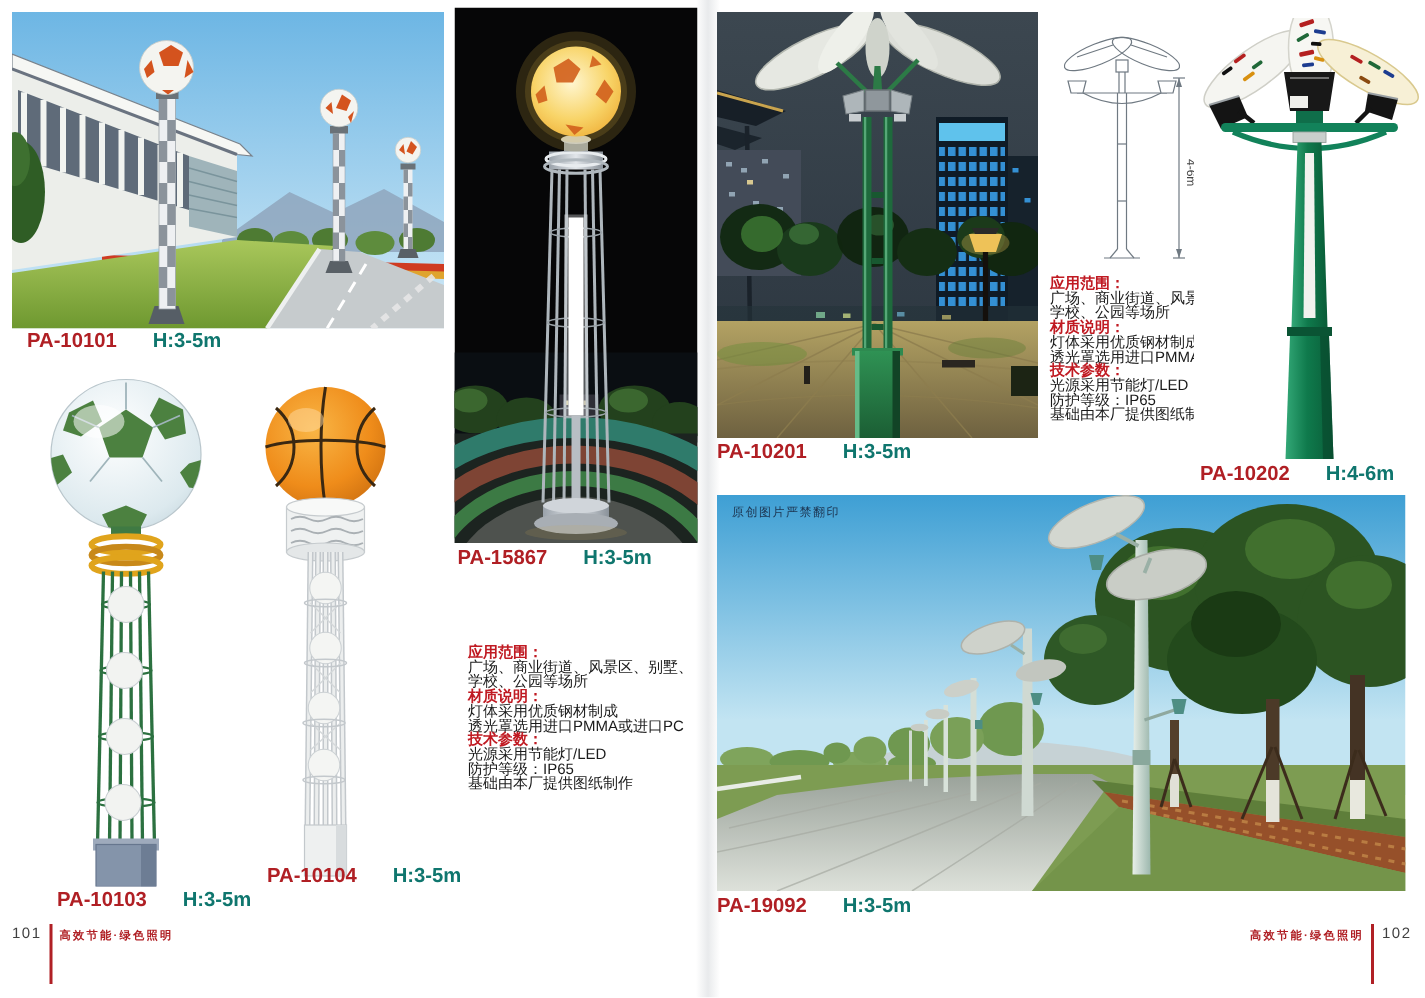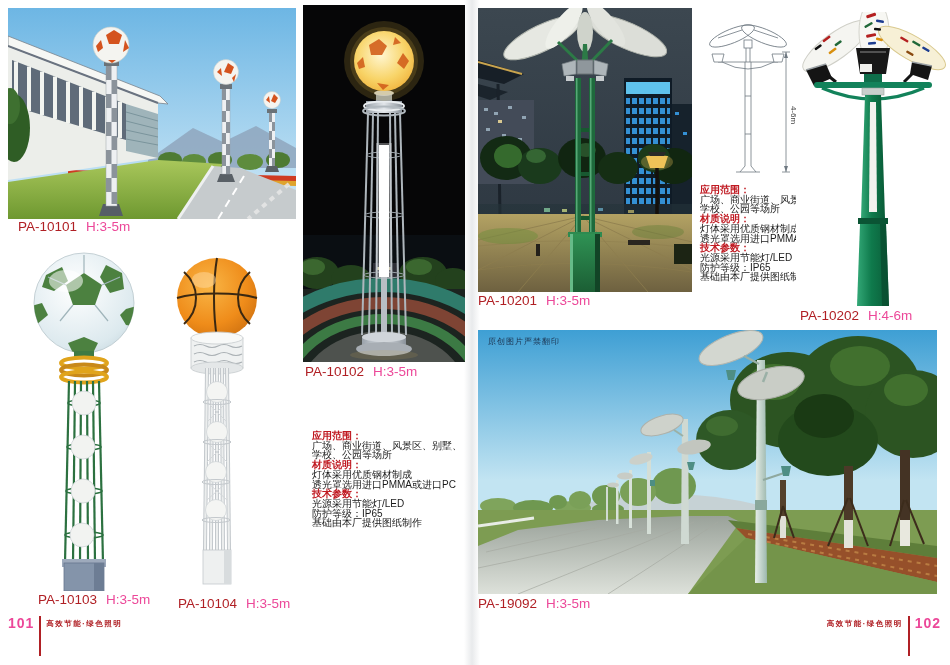--- a/index.html
+++ b/index.html
@@ -1,26 +1,26 @@
 <!DOCTYPE html>
 <html><head>
 <meta charset="utf-8">
 <style>
   html,body{margin:0;padding:0}
   body{width:950px;height:665px;background:#ffffff;position:relative;overflow:hidden;
        font-family:"Liberation Sans",sans-serif;}
   .abs{position:absolute}
   .photo svg{display:block}
-  .label{display:flex;gap:9px;font-size:13.5px;font-weight:normal;white-space:nowrap;align-items:center}
+  .label{display:flex;gap:24px;font-size:13.5px;font-weight:bold;white-space:nowrap;align-items:center}
   .label .code{color:#b01f24}
-  .label .h{color:#ec4899}
+  .label .h{color:#0f766e}
   .spec{font-size:10px;line-height:9.7px;color:#1a1a1a}
   .spec .hd{color:#c01a22;font-weight:bold}
   .footer{display:flex;align-items:flex-start;gap:5px}
-  .pagenum{font-size:14px;font-weight:bold;color:#ec4899;letter-spacing:1px;line-height:14px}
+  .pagenum{font-size:10px;font-weight:normal;color:#404040;letter-spacing:1px;line-height:14px}
   .vline{width:2px;height:40px;background:#b02025}
   .slogan{font-size:7.5px;font-weight:bold;color:#b02025;letter-spacing:1.5px;margin-top:3px;white-space:nowrap}
   .watermark{font-size:8px;font-weight:normal;color:#1c3450;letter-spacing:1px}
   .gutter{left:464px;top:0;width:16px;height:665px;
           background:linear-gradient(90deg,rgba(255,255,255,0),rgba(190,195,200,.35) 50%,rgba(255,255,255,0))}
 </style>
 </head>
 <body>
 
 <div class="abs gutter"></div>
@@ -205,21 +205,21 @@
         <polygon points="92,32 98,38 90,40"></polygon>
   </g>
   <rect x="59" y="332" width="44" height="12" fill="url(#silver)"></rect>
   <ellipse cx="81" cy="344" rx="28" ry="7" fill="#a8aeb4"></ellipse>
       <ellipse cx="81" cy="332" rx="22" ry="5" fill="#d0d5da"></ellipse>
   <ellipse cx="81" cy="350" rx="34" ry="5" fill="#caa94e" opacity=".15"></ellipse>
 </svg>
 </div>
 
 <div class="abs label" style="left:305px;top:364px">
-  <span class="code">PA-10102</span>
+  <span class="code">PA-15867</span>
   <span class="h">H:3-5m</span>
 </div>
 
 <div class="abs photo" style="left:28px;top:247px">
 <svg width="112" height="344" viewBox="0 0 112 344">
   <defs>
     <radialGradient id="ball3" cx=".42" cy=".35" r=".8">
       <stop offset="0" stop-color="#ffffff"></stop>
           <stop offset=".75" stop-color="#dce9ee"></stop>
           <stop offset="1" stop-color="#c2d4dc"></stop>
@@ -339,21 +339,21 @@
     <ellipse cx="51" cy="150" rx="14" ry="2.5"></ellipse>
         <ellipse cx="51" cy="190" rx="14" ry="2.5"></ellipse>
     <ellipse cx="50" cy="230" rx="14" ry="2.5"></ellipse>
         <ellipse cx="50" cy="268" rx="14" ry="2.5"></ellipse>
   </g>
   <rect x="37" y="298" width="28" height="34" fill="#eef0f0" stroke="#c3c8cc" stroke-width=".8"></rect>
   <rect x="58" y="298" width="7" height="34" fill="#d8dcde"></rect>
 </svg>
 </div>
 
-<div class="abs label" style="left:178px;top:596px">
+<div class="abs label" style="left:178px;top:576px">
   <span class="code">PA-10104</span>
   <span class="h">H:3-5m</span>
 </div>
 
 <div class="abs spec" style="left:312px;top:431px;width:155px">
   <div class="hd">应用范围：</div>
   <div>广场、商业街道、风景区、别墅、</div>
   <div>学校、公园等场所</div>
   <div class="hd">材质说明：</div>
   <div>灯体采用优质钢材制成</div>

